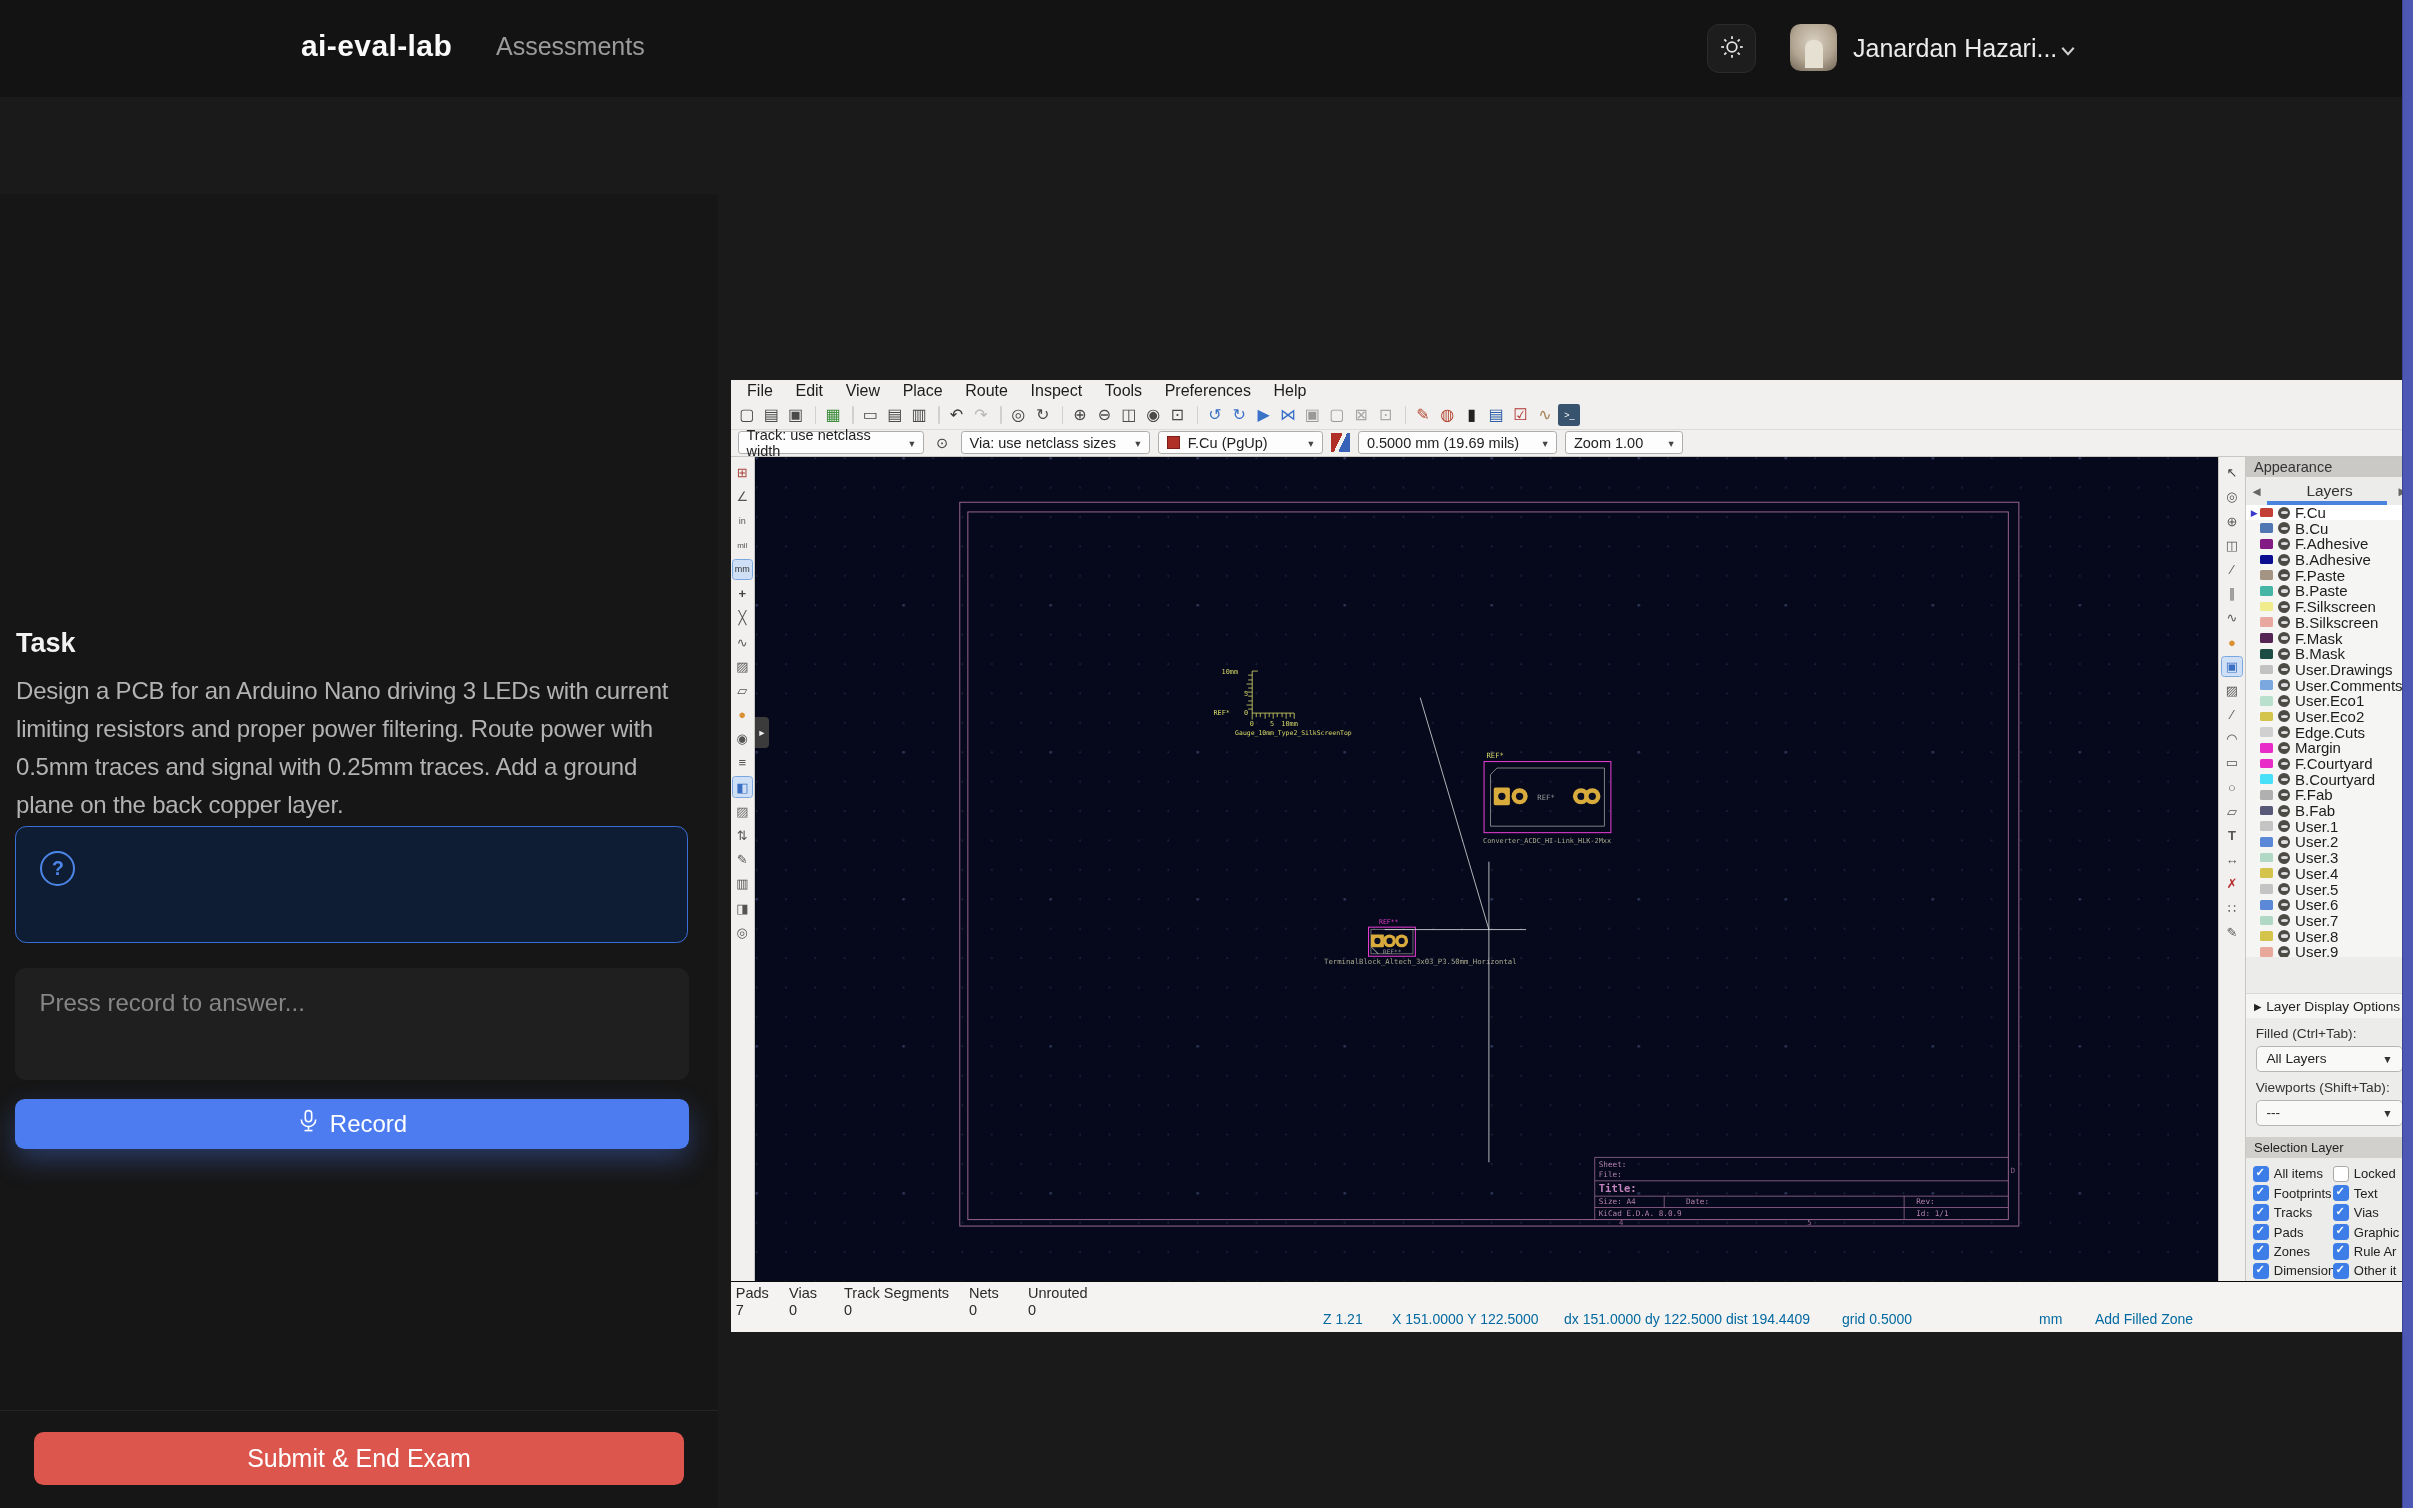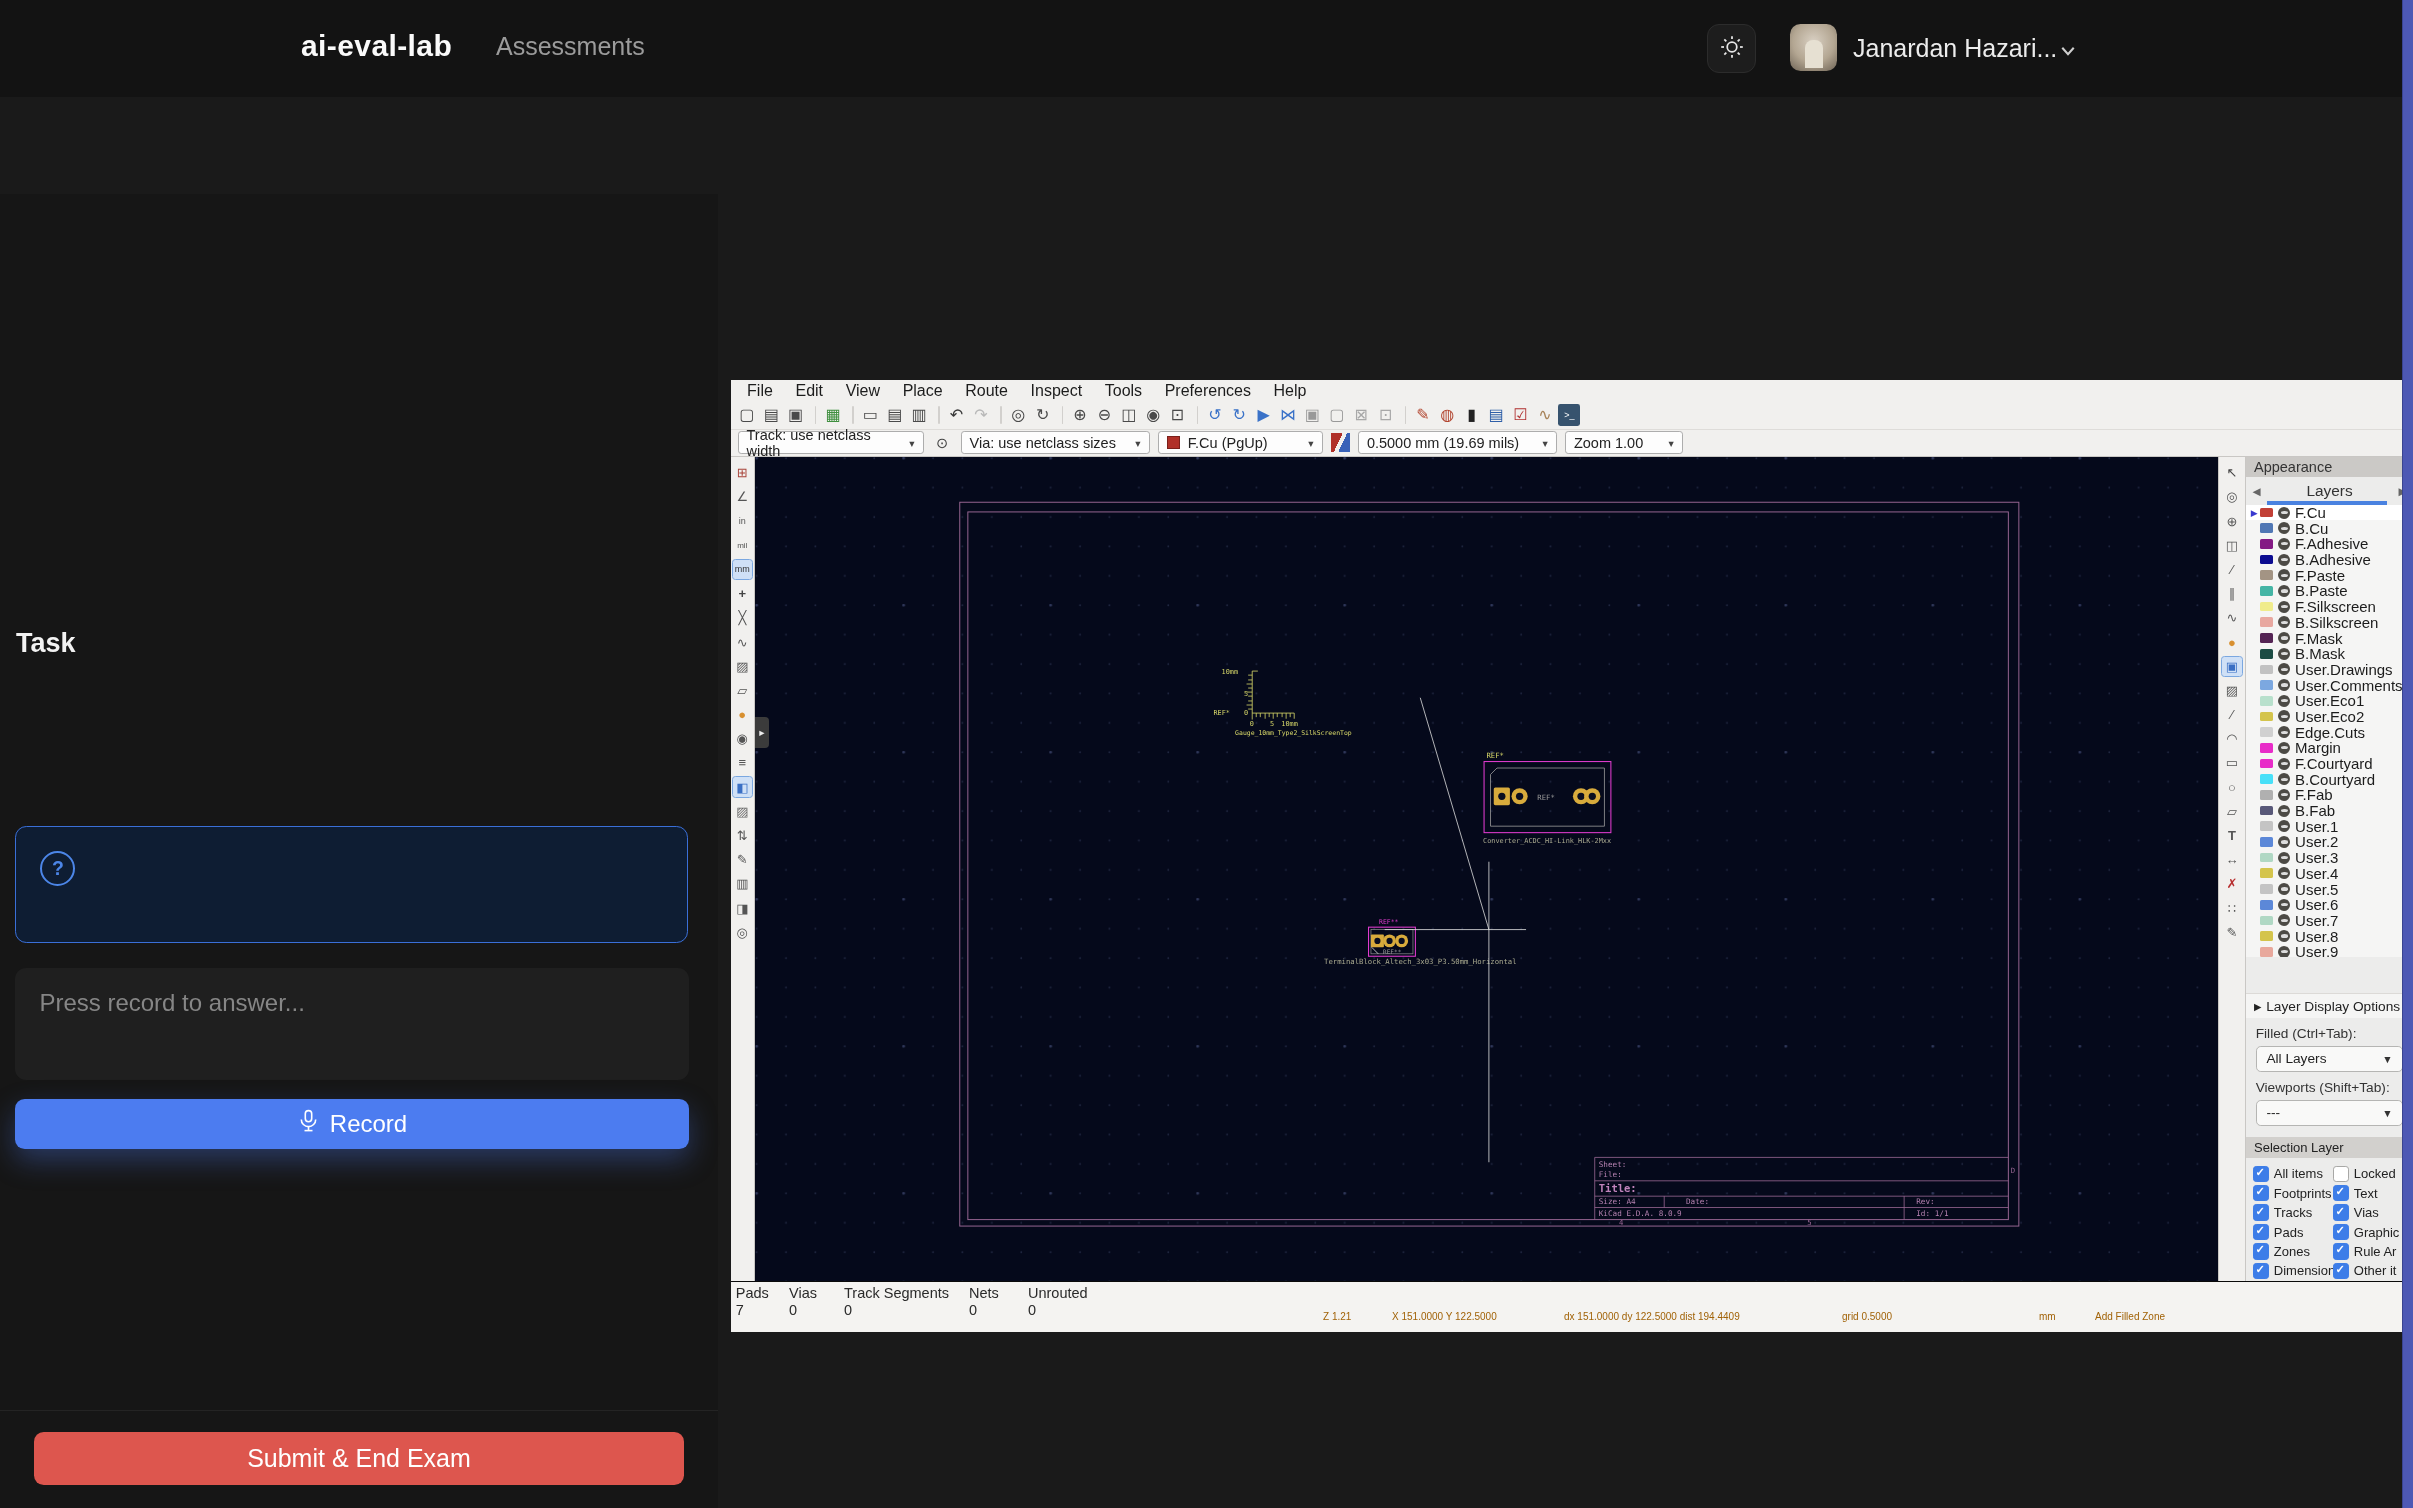--- a/index.html
+++ b/index.html
@@ -110,21 +110,21 @@
   .cb .box{width:14.5px;height:14.5px;border-radius:3.2px;background:#fff;border:0.8px solid #a8a8a6;flex:0 0 auto;position:relative;}
   .cb .box.checked{background:#3d7de8;border-color:#3d7de8;}
   .cb .box.checked::after{content:"✓";position:absolute;left:2px;top:-0.8px;color:#fff;font-size:11.3px;font-weight:bold;}
   .cbl{font-size:13px;color:#222;white-space:nowrap;}
 
   
   .statusbar{position:relative;height:50px;background:#f4f3f1;border-top:0.8px solid #0a0a0a;font-size:14.5px;color:#2a2a2a;}
   .scount{position:absolute;top:3.2px;}
   .scount .lbl{display:block;font-size:14.5px;color:#2a2a2a;}
   .scount .val{display:block;font-size:14.5px;color:#2a2a2a;margin-top:1.6px;}
-  .srow2 span{position:absolute;top:29px;font-size:10px;color:#a16207;white-space:nowrap;}
+  .srow2 span{position:absolute;top:29px;font-size:14px;color:#0369a1;white-space:nowrap;}
 
   
   .page-scrollbar{position:absolute;right:0;top:0;width:9.7px;height:1508px;background:#4d58b4;border-left:0.8px solid #3a4490;}
 </style>
 </head>
 <body>
 
 <div id="app">
 
   <header class="top-header">
@@ -153,20 +153,21 @@
       <svg width="18" height="18" viewBox="0 0 22 22">
           <polyline points="4,7 11,15 18,7" fill="none" stroke="#cfcfcf" stroke-width="2.5"></polyline>
         </svg>
     </span>
   </header>
 
 
   <aside class="left-panel">
 
     <h2 class="task-heading" style="top:412px">Task</h2>
+    <p class="task-desc" style="top:454px">Design a PCB for an Arduino Nano driving 3 LEDs with current limiting resistors and proper power filtering. Route power with 0.5mm traces and signal with 0.25mm traces. Add a ground plane on the back copper layer.</p>
 
     <div class="q-card">
       <div class="q-icon">?</div>
     </div>
 
     <div class="answer-box">
       <textarea placeholder="Press record to answer..." style=""></textarea>
     </div>
 
     <button class="record-btn">

